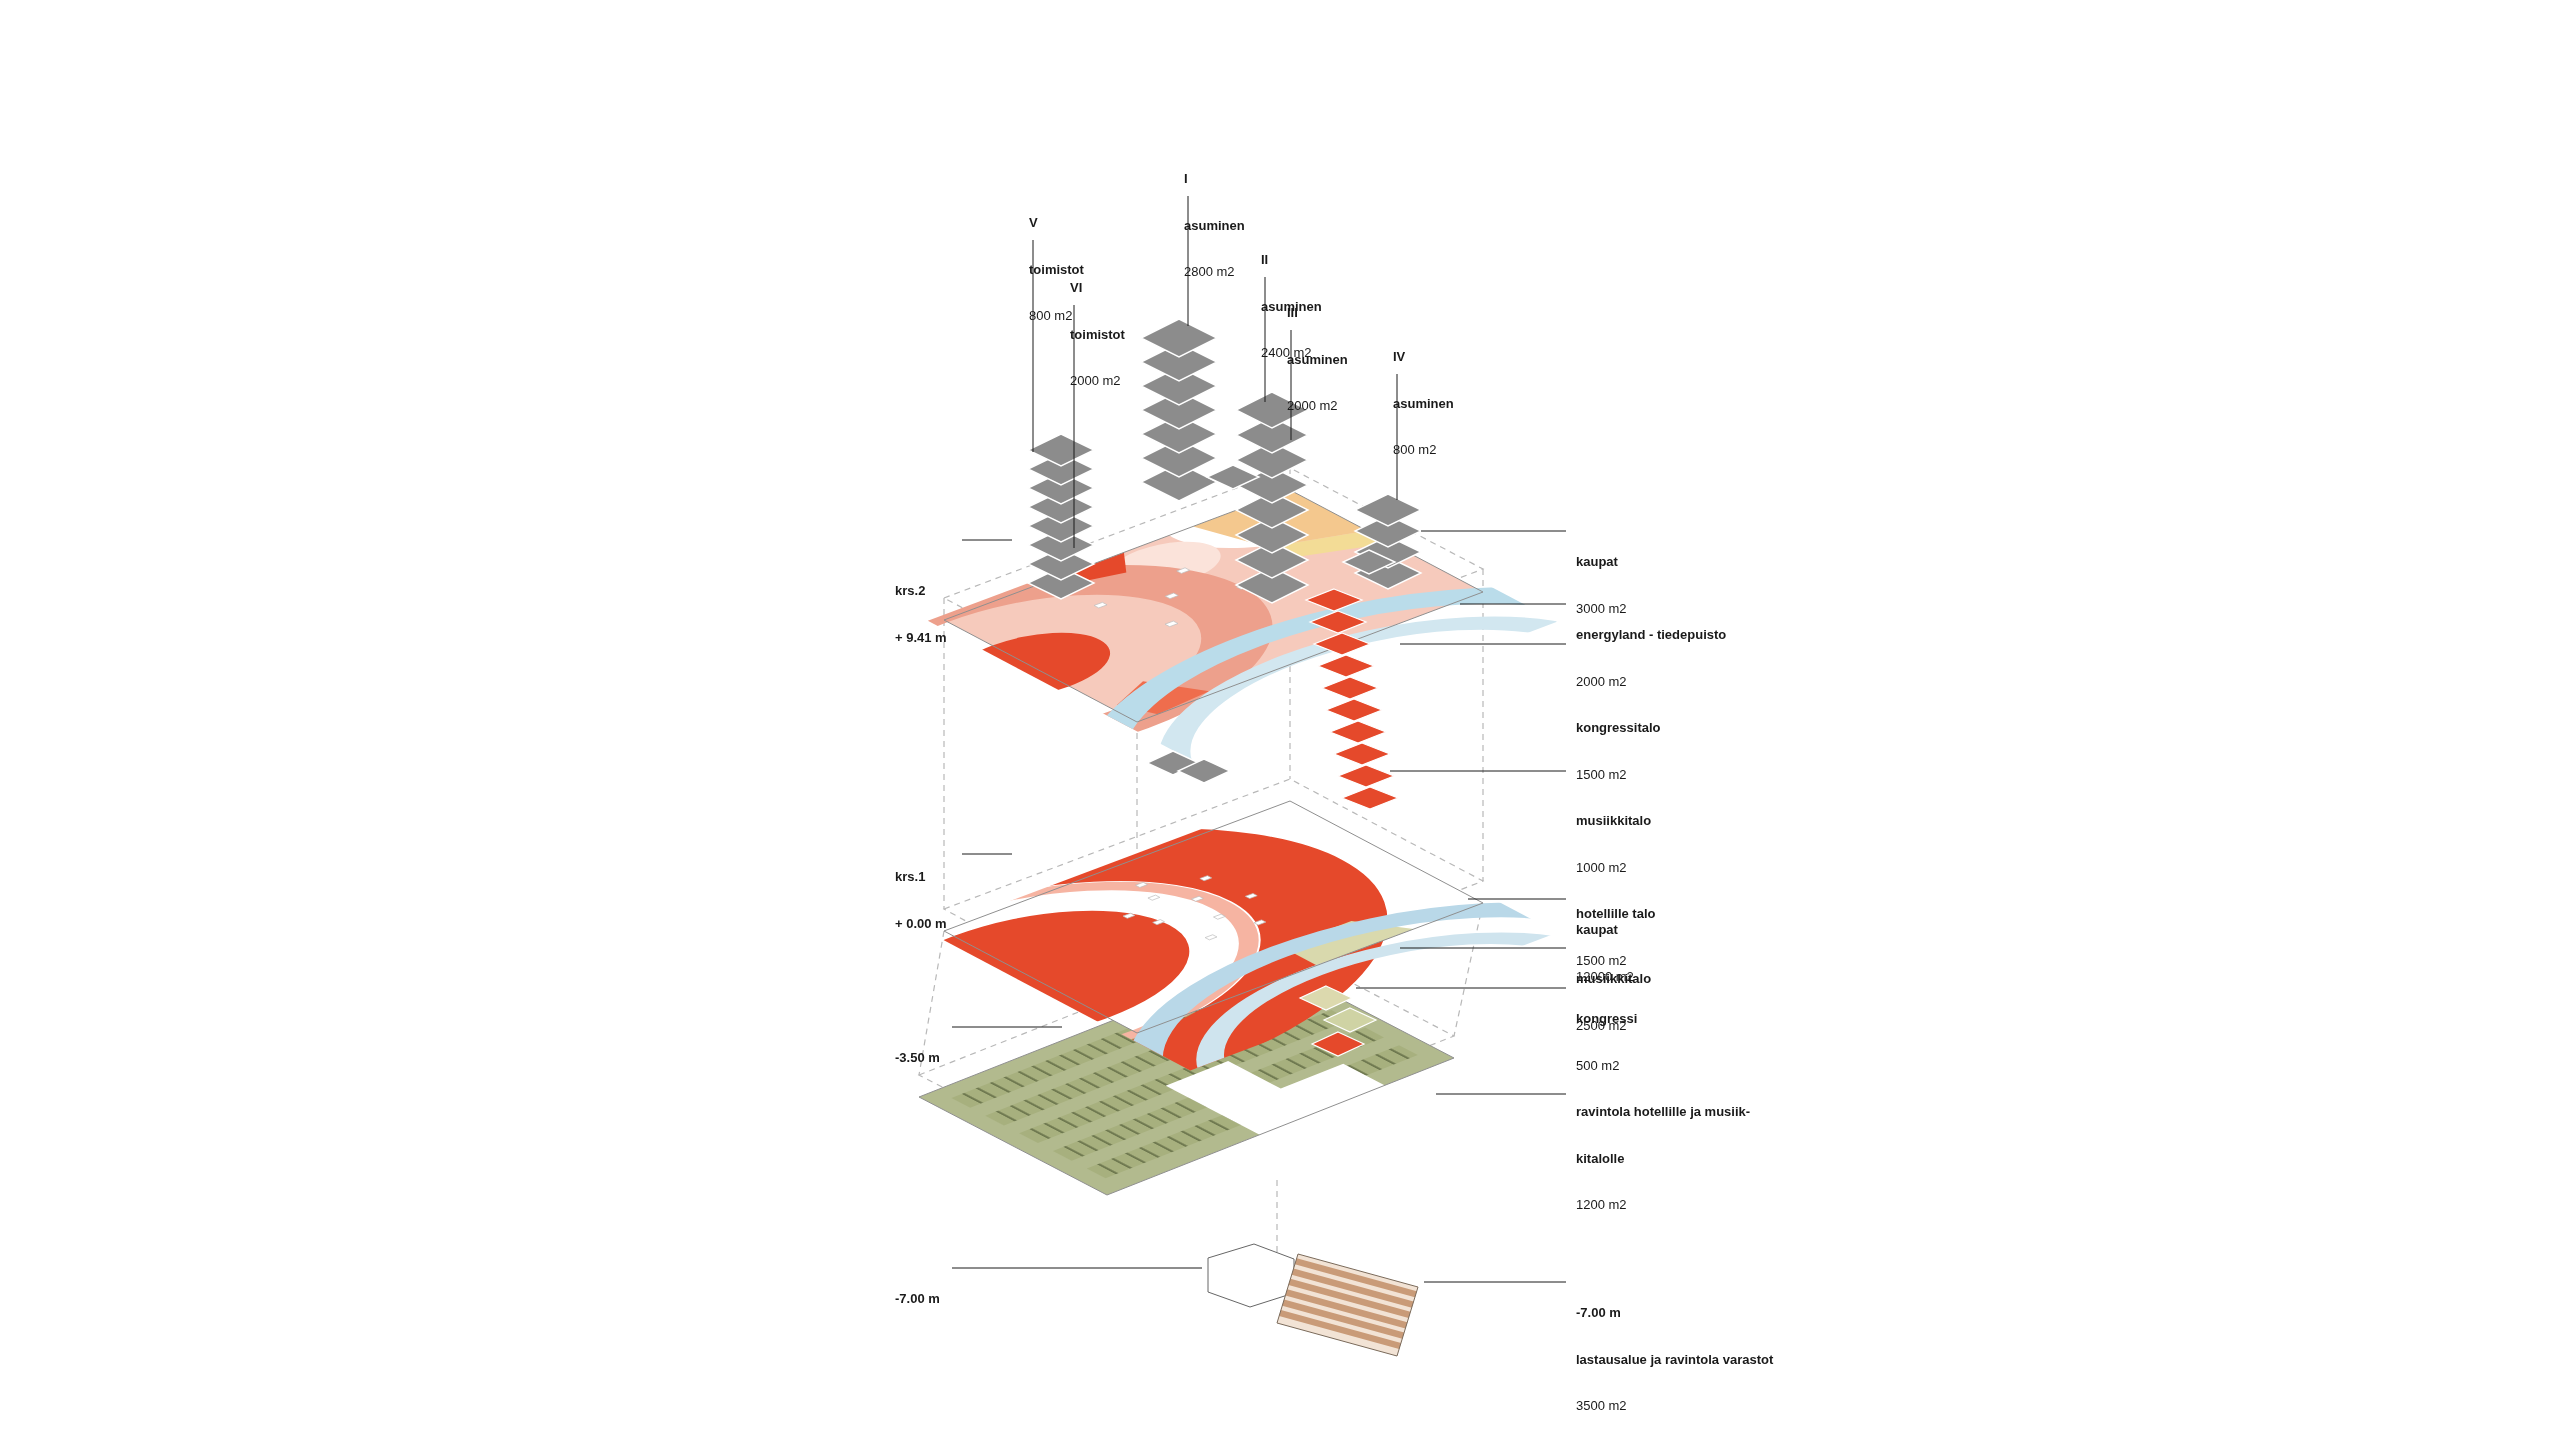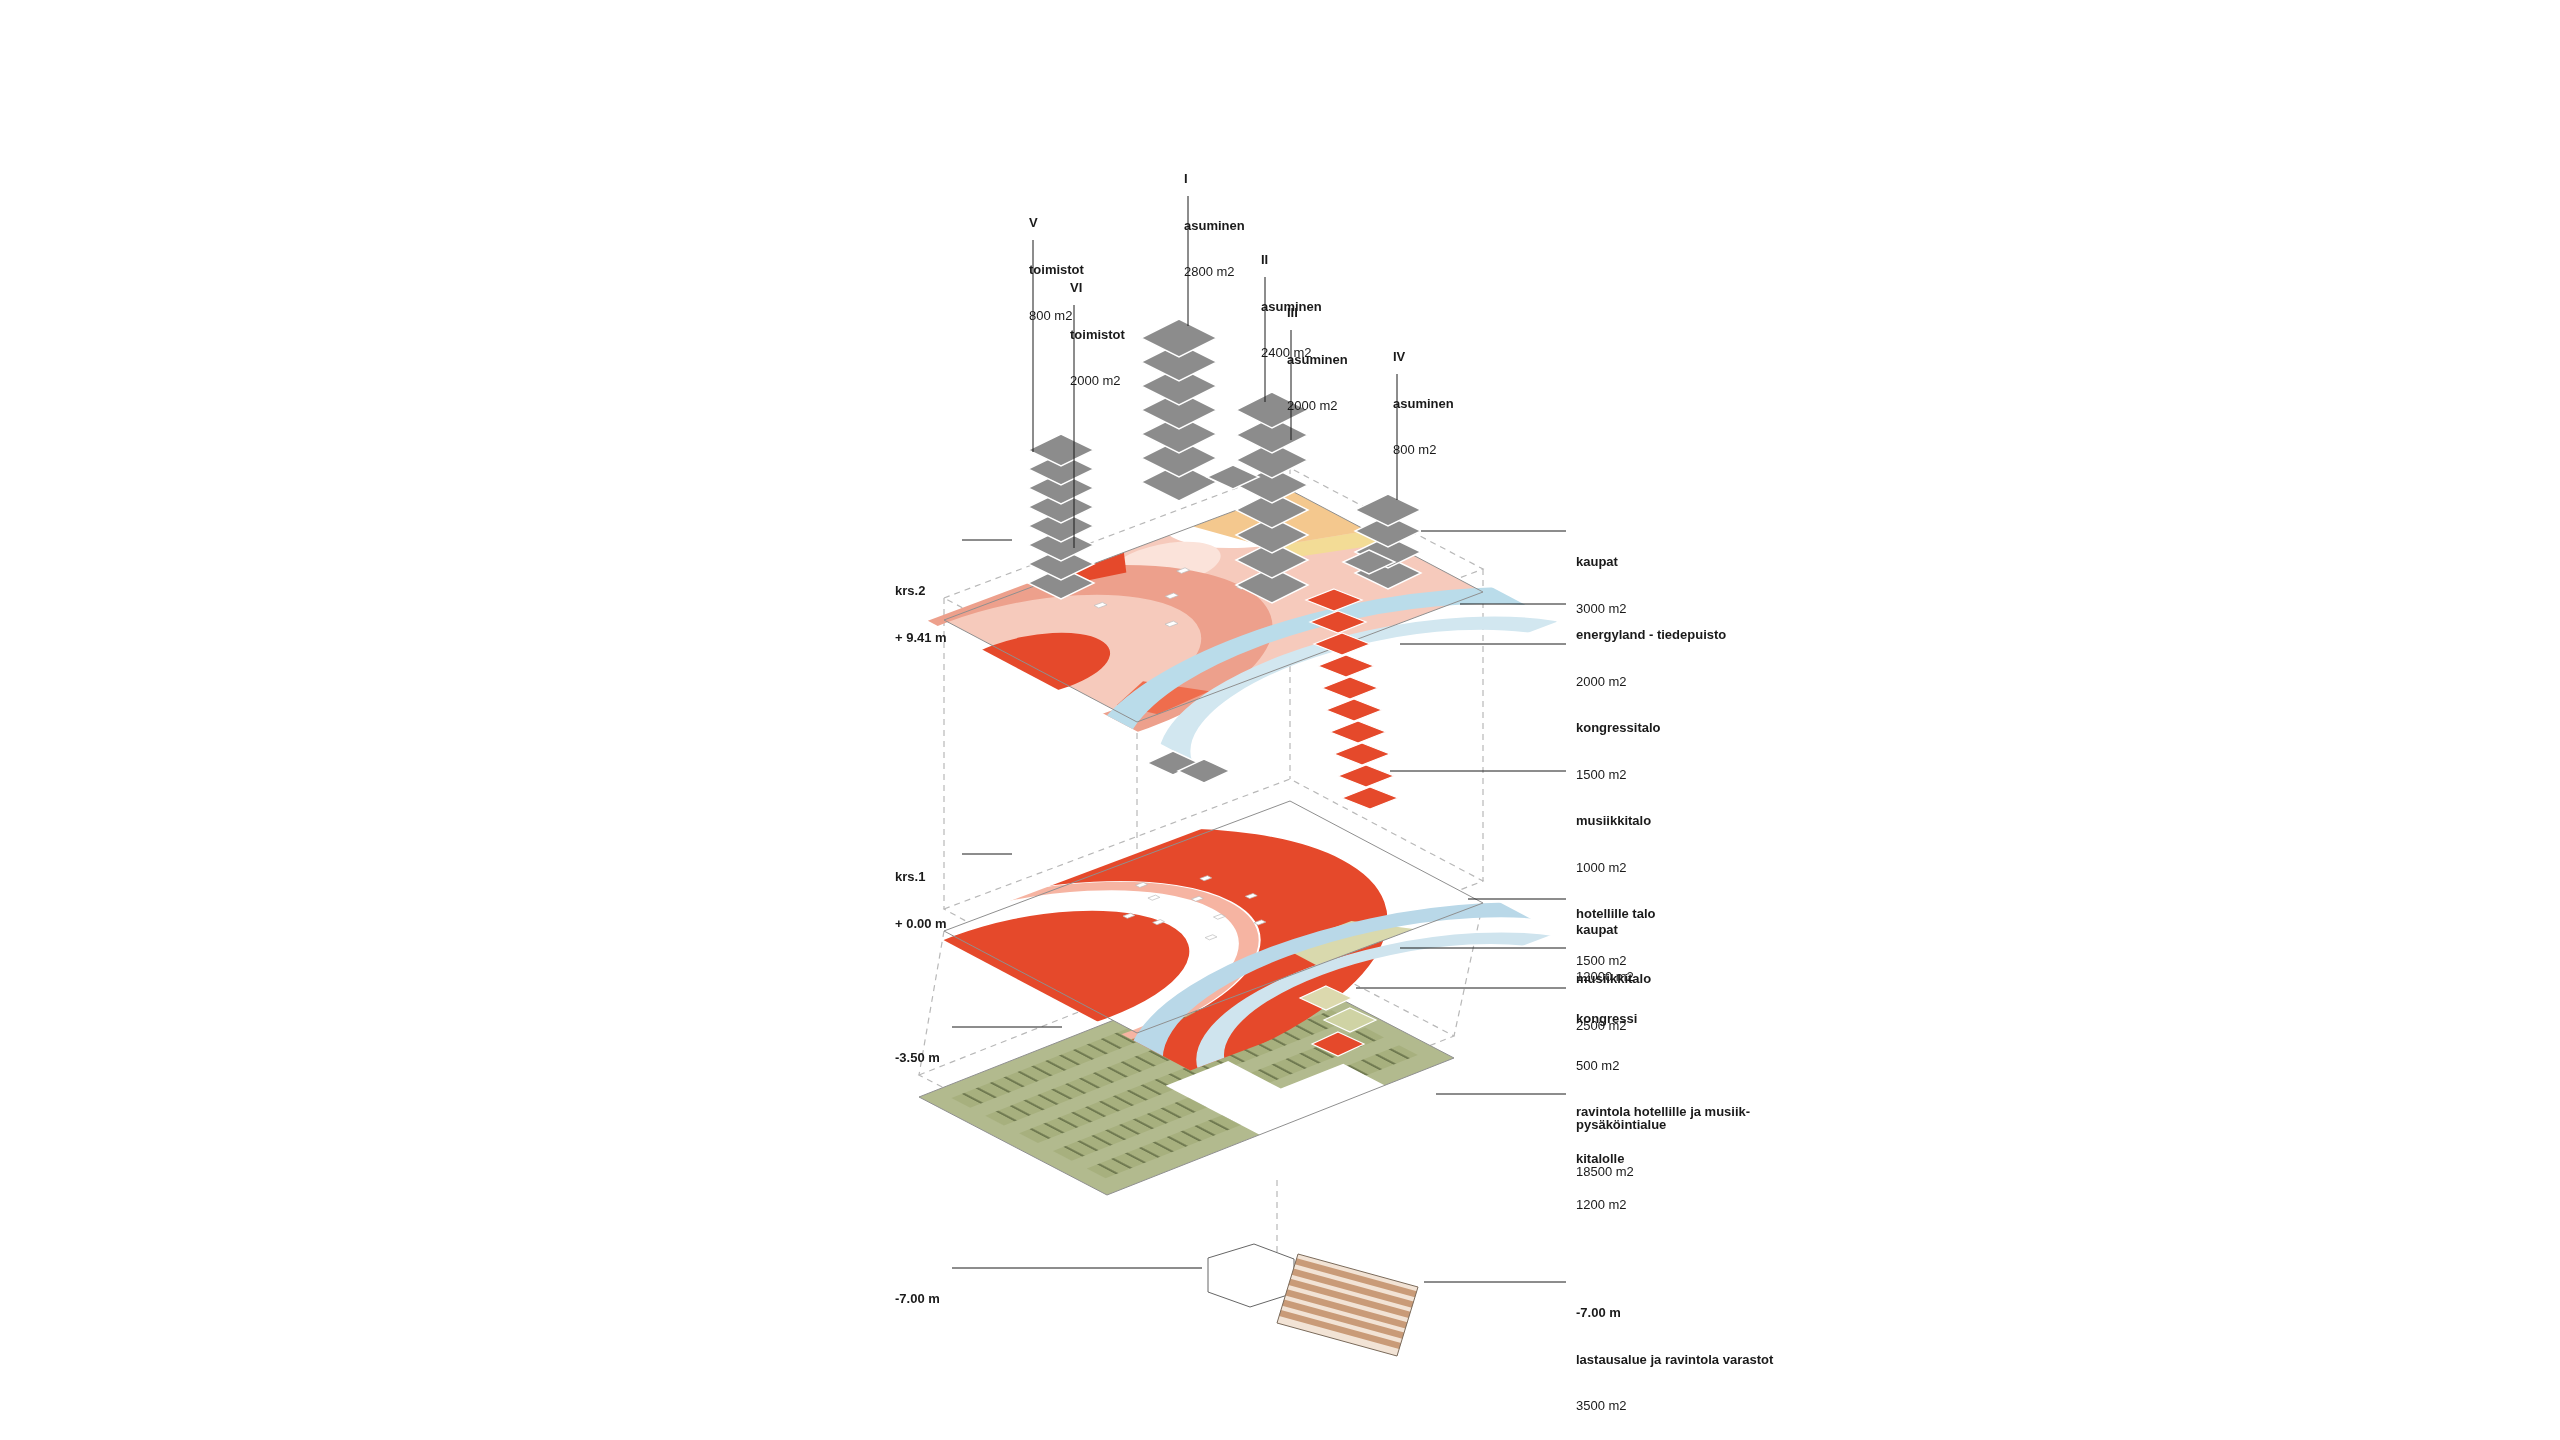--- a/index.html
+++ b/index.html
@@ -283,23 +283,19 @@
   <div class="b">musiikkitalo</div>
   <div>2500 m2</div>
 </div>
 <div class="rlabel" style="left:1576px;top:980px">
   <div class="b">kongressi</div>
   <div>500 m2</div>
   <div class="b">ravintola hotellille ja musiik-</div>
   <div class="b">kitalolle</div>
   <div>1200 m2</div>
 </div>
-<div class="rlabel" style="left:1576px;top:1086px">
-  <div class="b">pysäköintialue</div>
-  <div>18500 m2</div>
-</div>
 <div class="rlabel" style="left:1576px;top:1274px">
   <div class="b">-7.00 m</div>
   <div class="b">lastausalue ja ravintola varastot</div>
   <div>3500 m2</div>
 </div>
 
 </div>
 
 </body></html>

